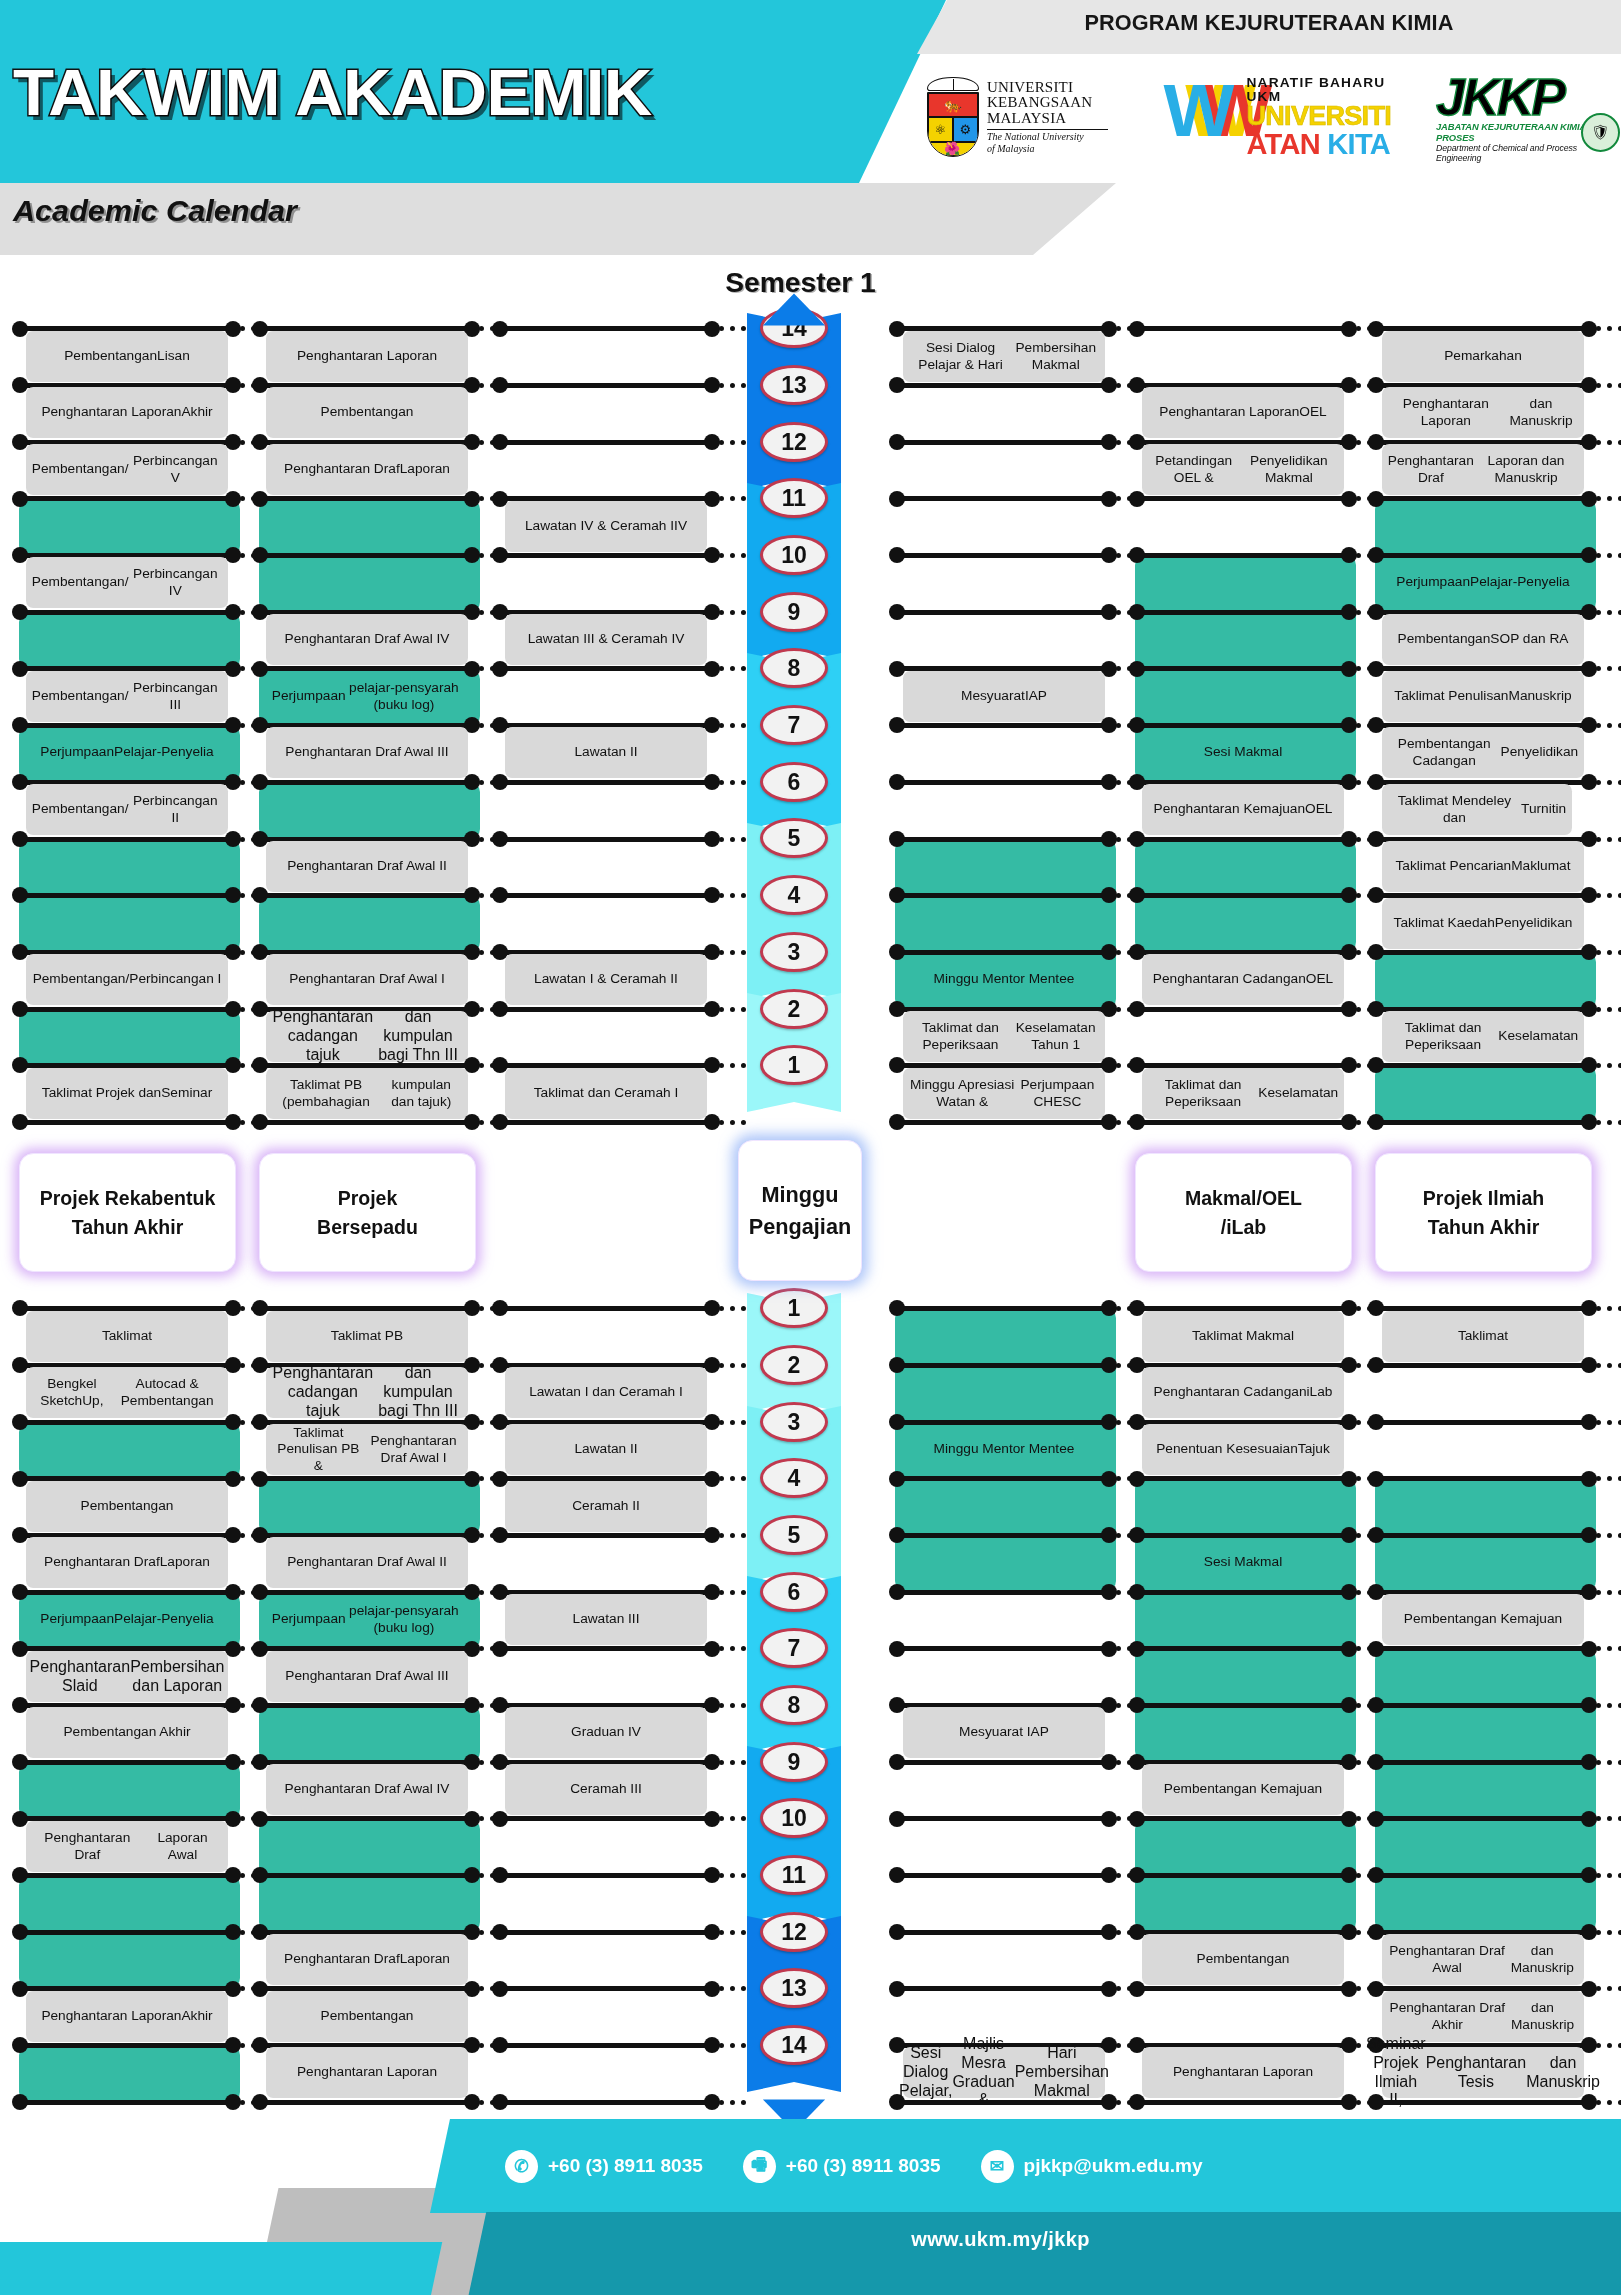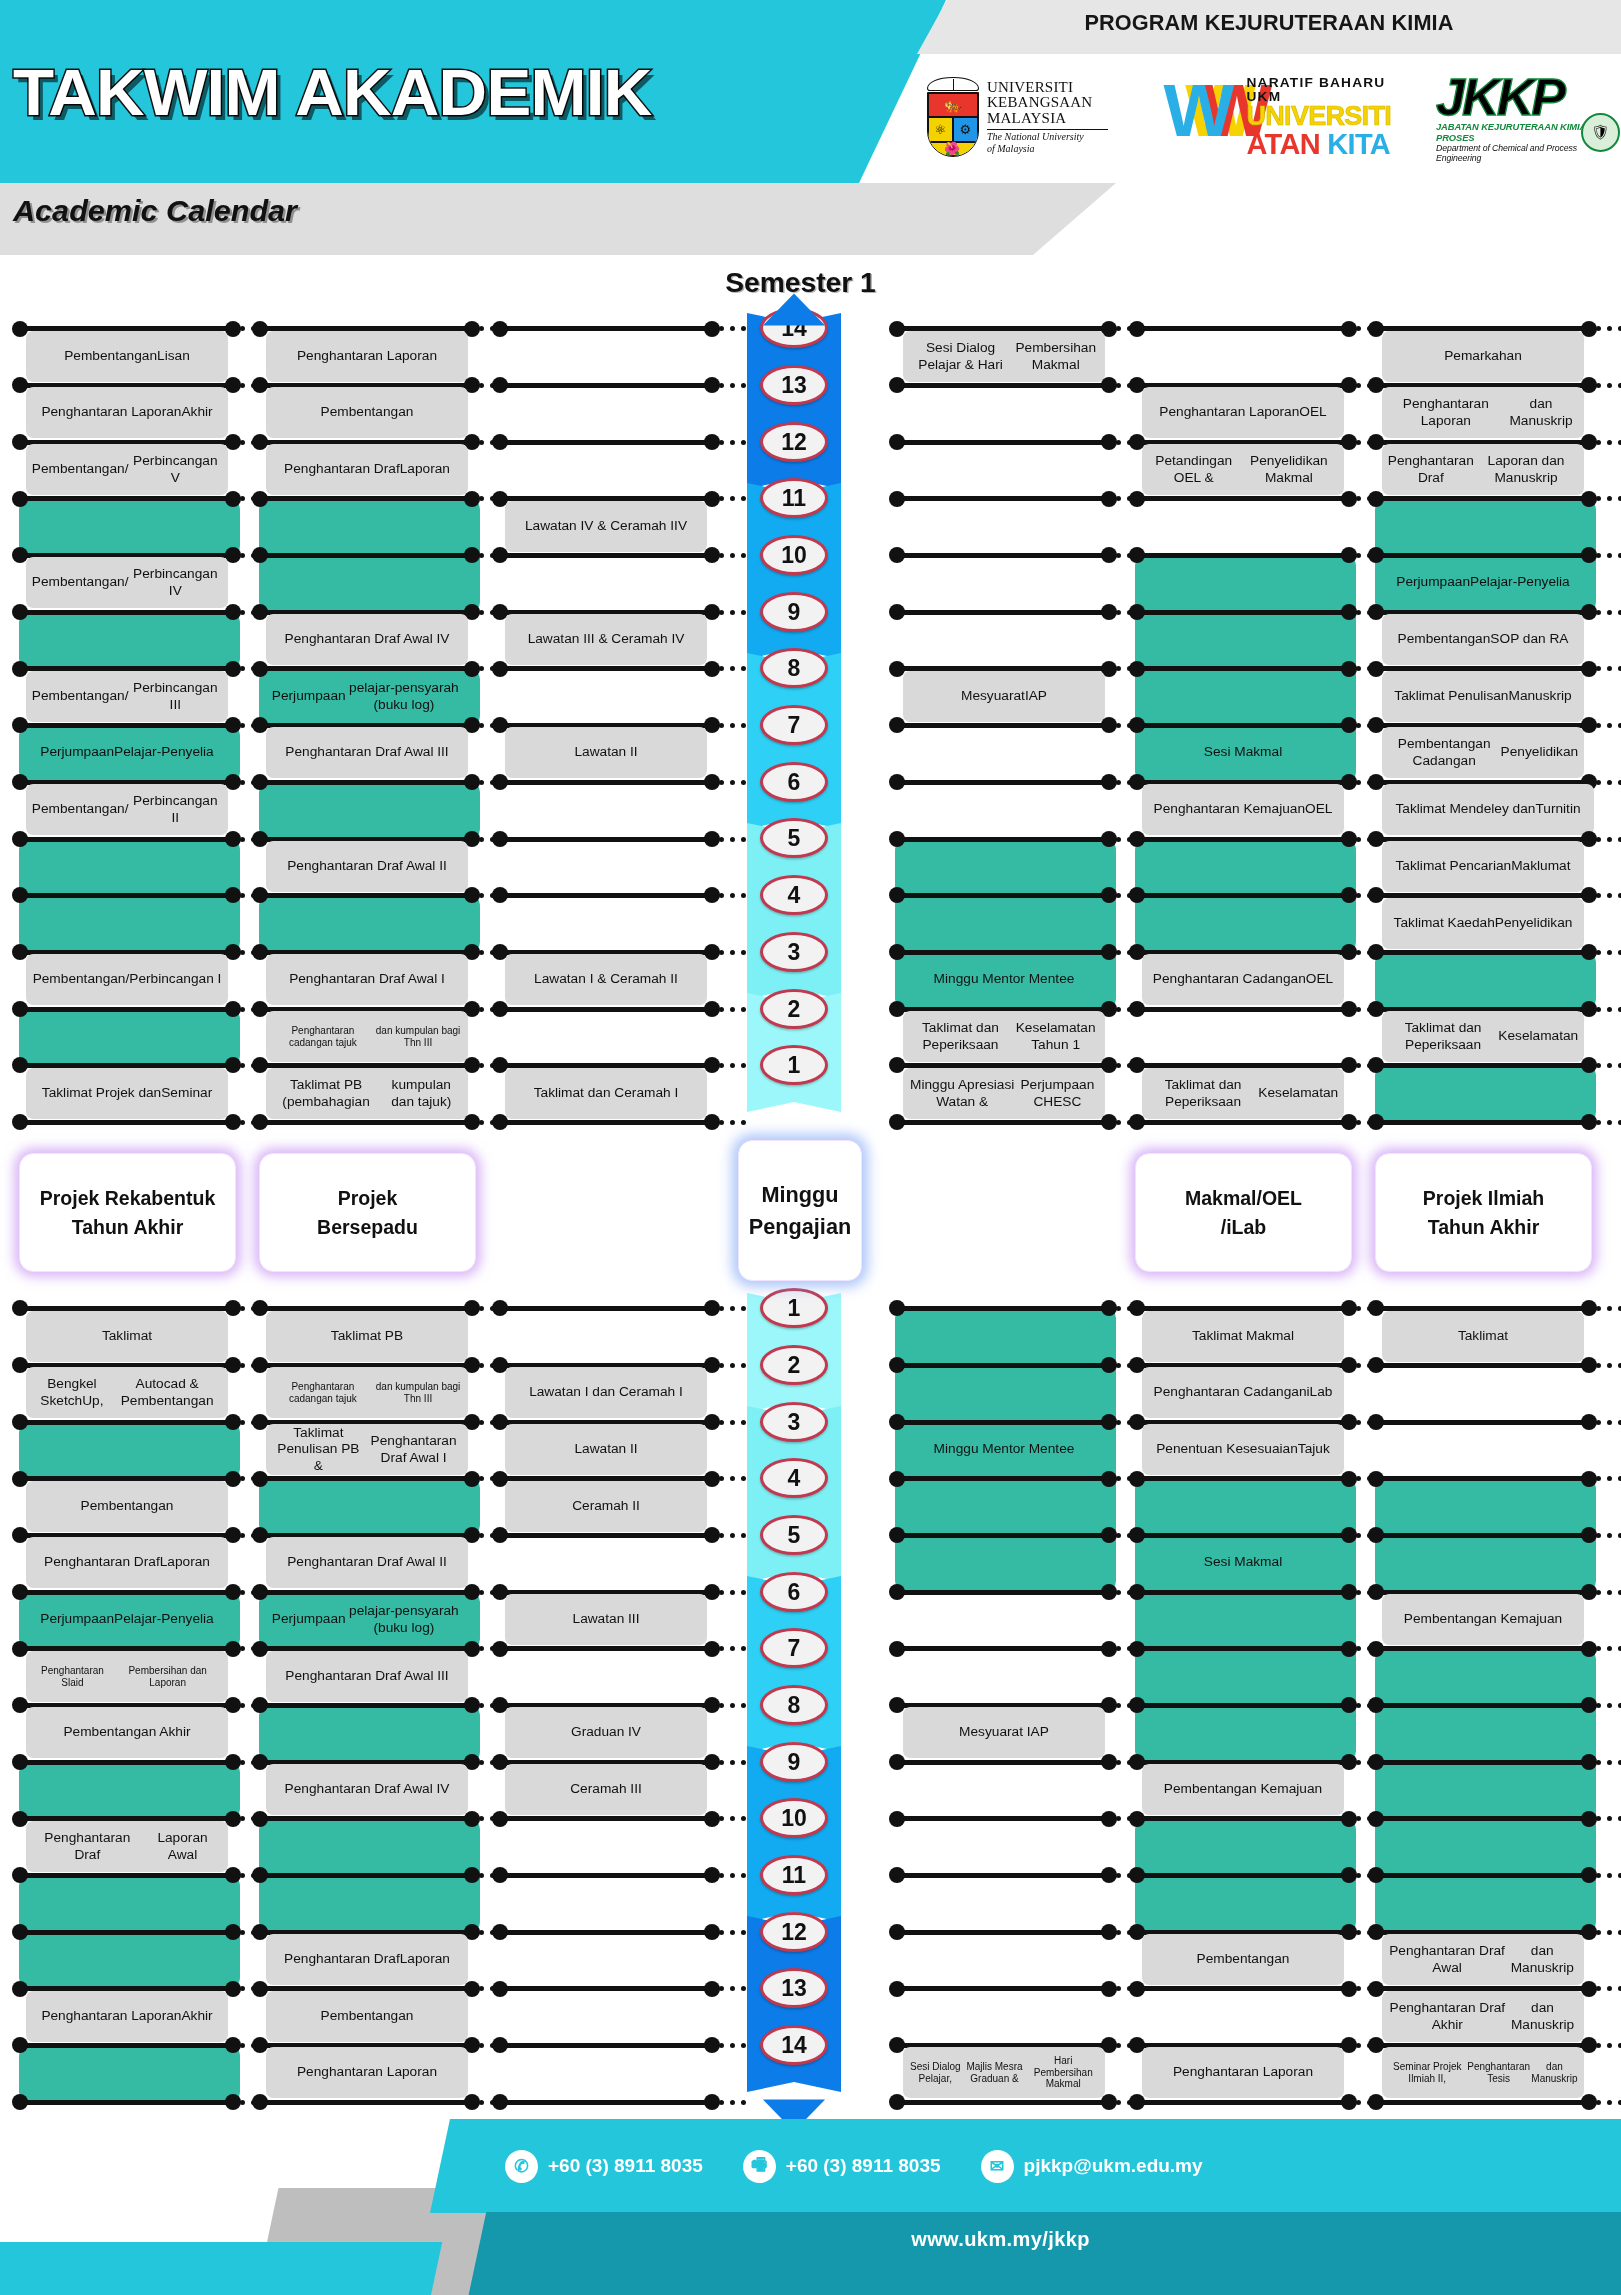--- a/index.html
+++ b/index.html
@@ -148,21 +148,21 @@
     position:absolute; height:0; border-top:5px dotted #111;
   }
 
   
   .pill {
     position:absolute; background:#D9D9D9; border-radius:7.2px;
     display:flex; align-items:center; justify-content:center;
     text-align:center; color:#111; line-height:1.18;
     padding:1.4px 5.8px; font-size:13.7px;
   }
-  .pill.small { font-size:10px; }
+  .pill.small { font-size:16px; }
 
   
   .spine { position:absolute; left:747px; width:94px; }
   .spineseg { position:absolute; left:0; width:94px; }
   .seg-shape {
     position:absolute; left:0; top:0; width:94px; height:100%;
     clip-path: polygon(0 0, 50% 10px, 100% 0, 100% 100%, 50% calc(100% - 10px), 0 100%);
   }
   .weeknum {
     position:absolute; left:13px; width:68px; height:40px;
@@ -872,21 +872,21 @@
     <div class="pill" style="left: 1382px; top: 727px; width: 202px; height: 51px; background: rgb(217, 217, 217);">
       <div style="display: flex; align-items: center; justify-content: center; width: 100%; height: 100%; text-align: center;">
         <span style="display:block">Pembentangan Cadangan</span>
         <span style="display:block">Penyelidikan</span>
       </div>
     </div>
     <div class="rowline" style="left: 1375px; top: 780px; width: 214px;"></div>
     <div class="dot" style="left: 1368px; top: 774px;"></div>
     <div class="dot" style="left: 1581px; top: 774px;"></div>
     <div class="dashline" style="left: 1596px; top: 780px; width: 27.4px;"></div>
-    <div class="pill" style="left: 1382px; top: 784px; width: 212px; height: 51px; background: rgb(217, 217, 217);">
+    <div class="pill" style="left: 1382px; top: 784px; width: 190px; height: 51px; background: rgb(217, 217, 217);">
       <div style="display: flex; align-items: center; justify-content: center; width: 100%; height: 100%; text-align: center;">
         <span style="display:block">Taklimat Mendeley dan</span>
         <span style="display:block">Turnitin</span>
       </div>
     </div>
     <div class="rowline" style="left: 1375px; top: 837px; width: 214px;"></div>
     <div class="dot" style="left: 1368px; top: 831px;"></div>
     <div class="dot" style="left: 1581px; top: 831px;"></div>
     <div class="dashline" style="left: 1596px; top: 837px; width: 27.4px;"></div>
     <div class="pill" style="left: 1382px; top: 841px; width: 202px; height: 51px; background: rgb(217, 217, 217);">

